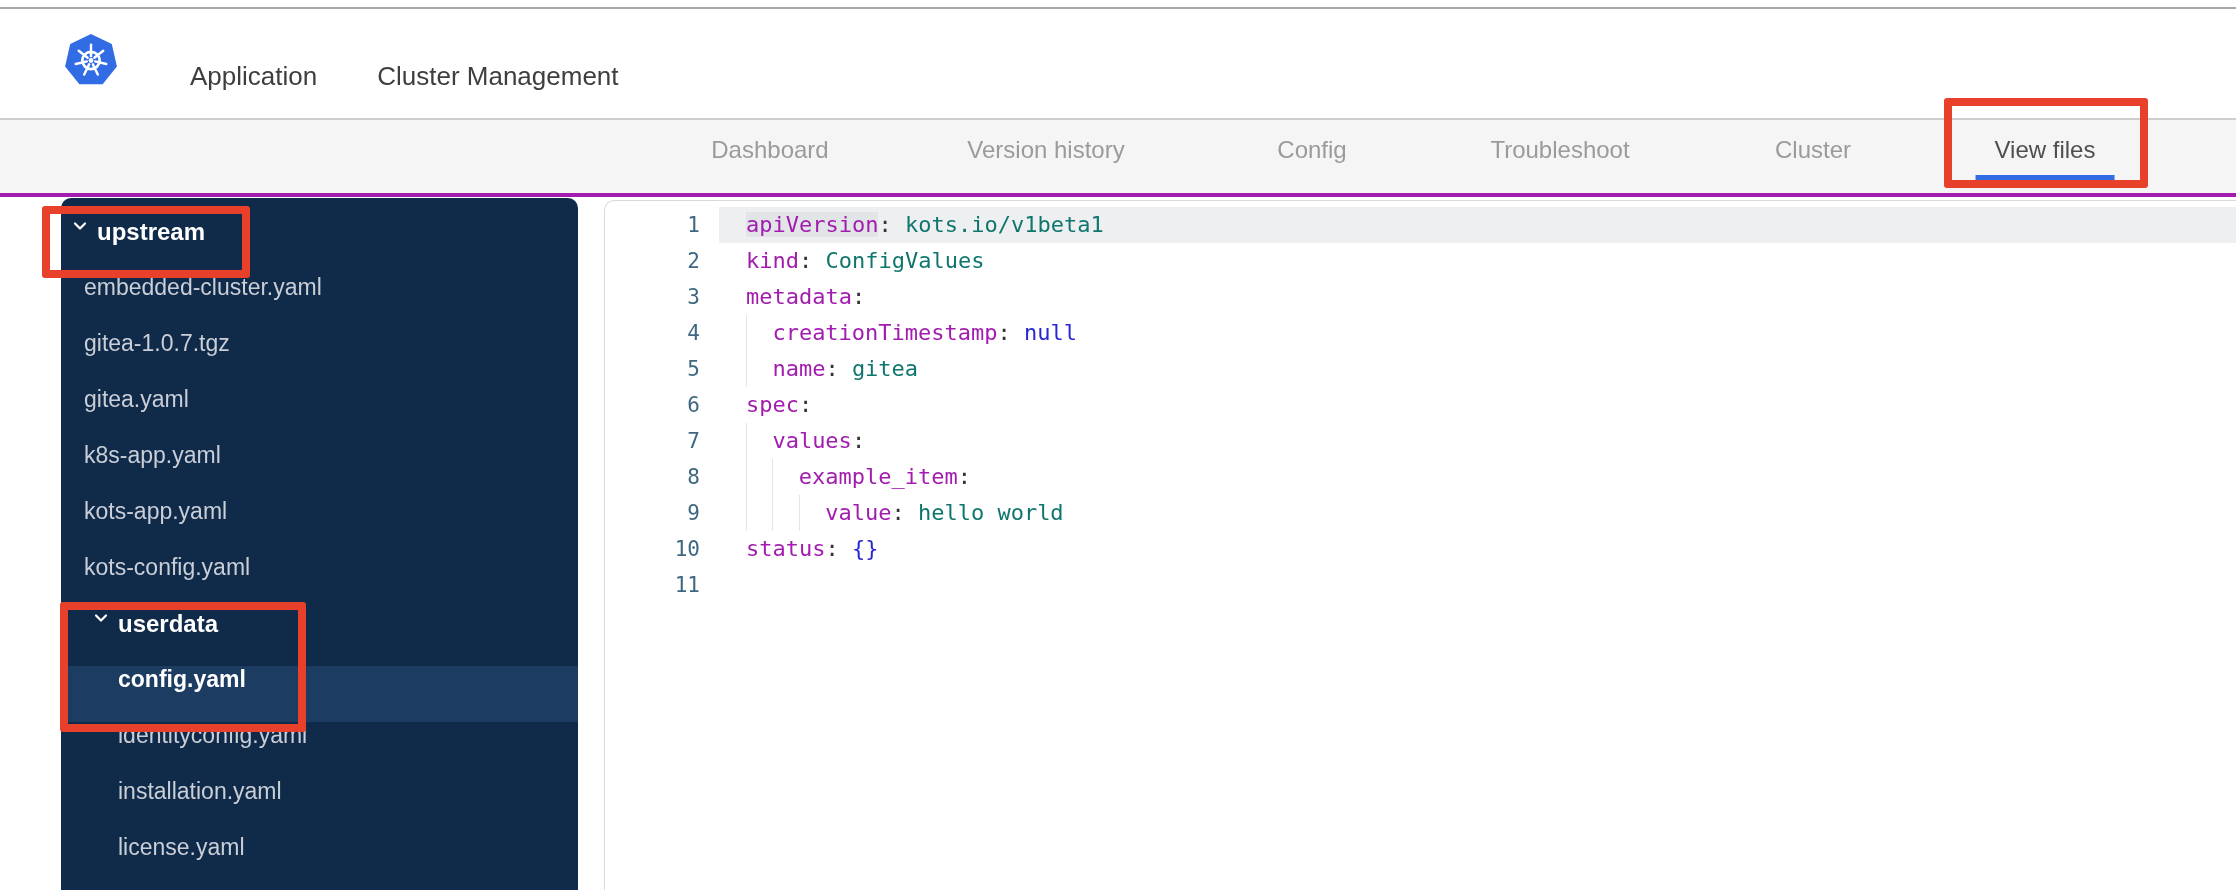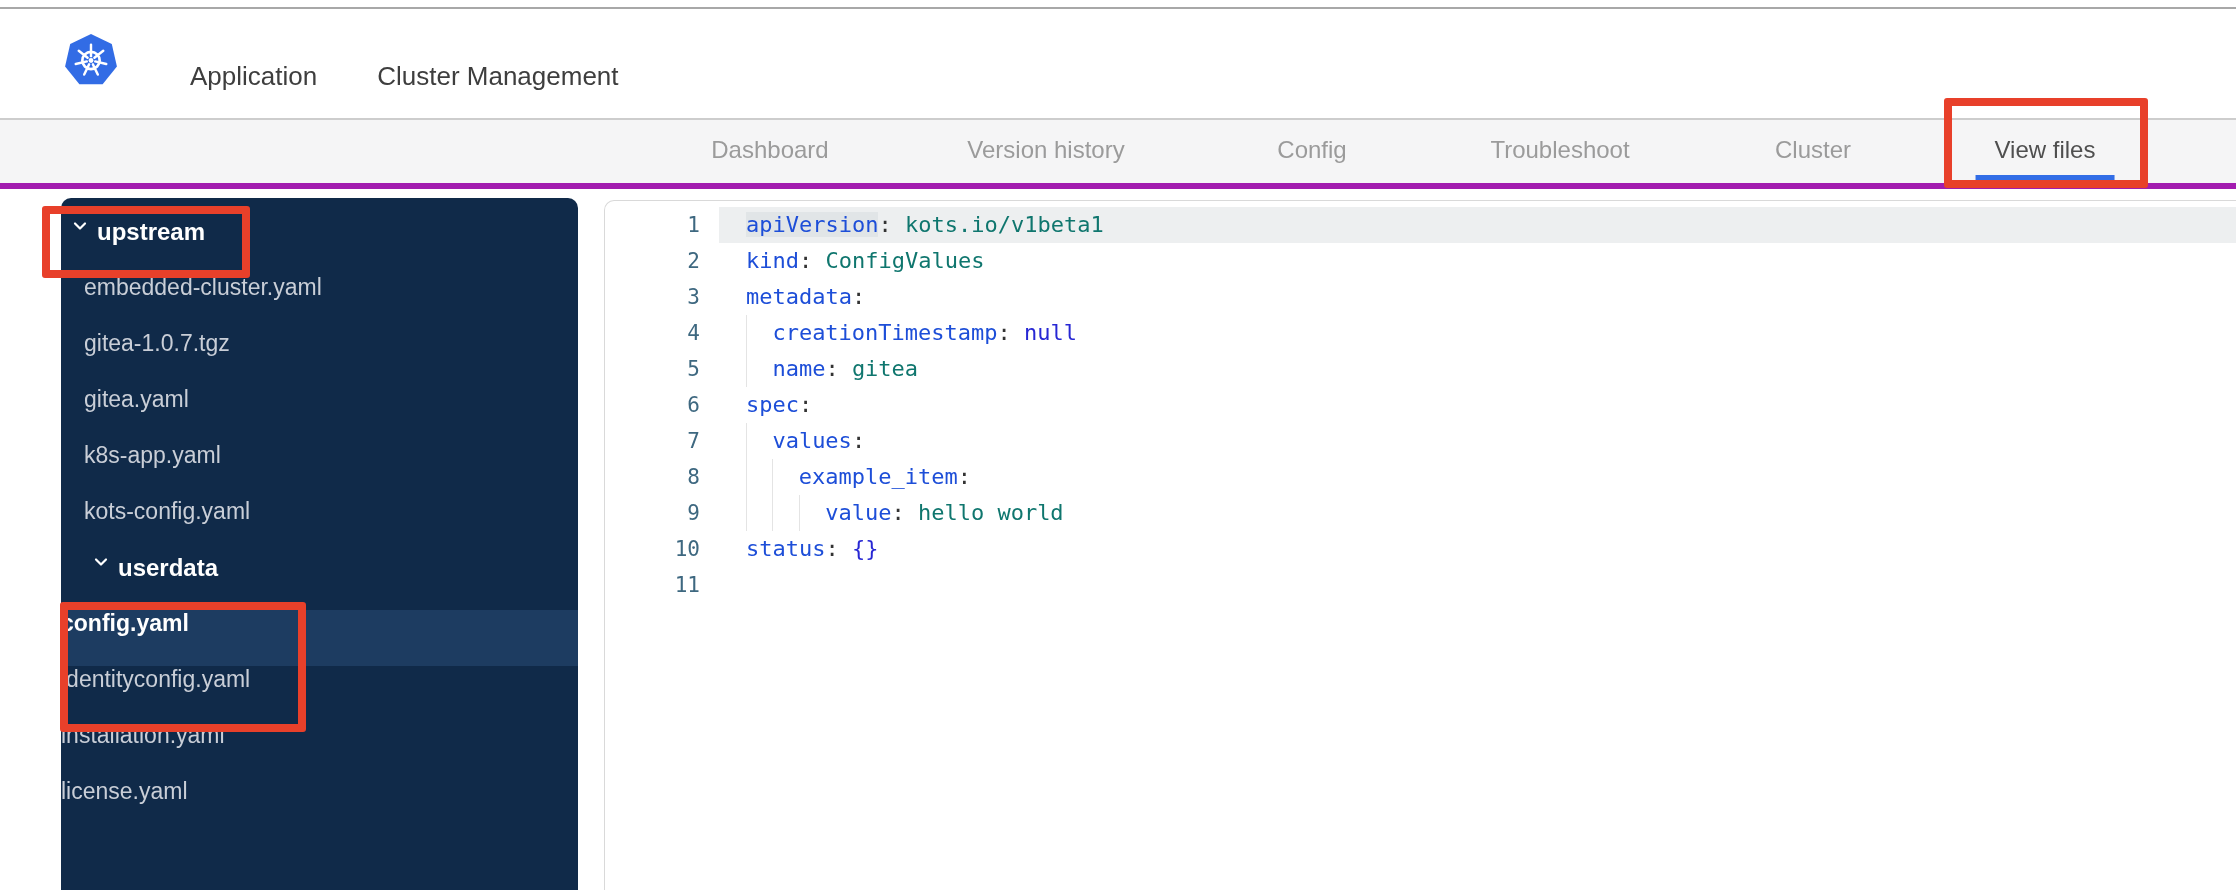--- a/index.html
+++ b/index.html
@@ -7,48 +7,48 @@
         font-family:"Liberation Sans", sans-serif;}
   .hairline{position:absolute;left:0;top:7px;width:100%;height:2px;background:#a8a8a8;}
   
   .header{position:absolute;left:0;top:9px;width:100%;height:111px;background:#fff;
           border-bottom:2px solid #cdcdcd;box-sizing:border-box;}
   .logo{position:absolute;left:64px;top:23px;width:54px;height:58px;}
   .ptabs{position:absolute;left:160px;top:0;height:134px;display:flex;}
   .ptab{display:flex;align-items:center;padding:0 30px;font-size:26px;color:#3e3e3e;cursor:pointer;}
   .ptab.active{box-shadow:inset 0 -7px 0 0 #326de6;}
   
-  .subnav{position:absolute;left:0;top:120px;width:100%;height:69px;background:#f5f5f6;
-          border-bottom:6px solid #a21caf;box-sizing:border-box;}
+  .subnav{position:absolute;left:0;top:120px;width:100%;height:77px;background:#f5f5f6;
+          border-bottom:4px solid #a21caf;box-sizing:border-box;}
   .nitem{position:absolute;top:0;height:62px;line-height:60px;transform:translateX(-50%);
          padding:0 19px;font-size:24px;color:#9b9b9b;white-space:nowrap;cursor:pointer;box-sizing:border-box;}
   .nitem.active{color:#4f4f4f;border-bottom:7px solid #326de6;}
   .nitem:nth-child(1){left:770px;}  .nitem:nth-child(2){left:1046px;}
   .nitem:nth-child(3){left:1312px;} .nitem:nth-child(4){left:1560px;}
   .nitem:nth-child(5){left:1813px;} .nitem:nth-child(6){left:2045px;}
   
   .sidebar{position:absolute;left:61px;top:198px;width:517px;bottom:0;background:#102a49;
            border-radius:10px 10px 0 0;padding-top:20px;box-sizing:border-box;}
   .trow{display:flex;align-items:flex-start;height:56px;font-size:23px;color:#c9ced7;cursor:pointer;}
-  .trow.l1{padding-left:23px;} .trow.l2{}
+  .trow.l1{padding-left:23px;} .trow.l2{padding-left:57px;}
   .trow.folder.l1{padding-left:11px;} .trow.folder.l2{padding-left:32px;}
   .trow.folder{color:#fff;font-weight:700;font-size:24px;}
   .trow.selected{background:#1d3c61;color:#fff;font-weight:700;}
   .chev{width:16px;height:16px;margin-right:9px;flex:0 0 16px;display:flex;align-items:center;}
   
   .editor{position:absolute;left:604px;top:200px;right:0;bottom:0;background:#fff;
           border-left:1px solid #d9d9d9;border-top:1px solid #d9d9d9;border-top-left-radius:10px;}
   .lines{margin-top:6px;}
   .cline{display:flex;height:36px;font-family:"DejaVu Sans Mono", monospace;font-size:22px;line-height:36px;}
   .gutter{flex:0 0 95px;text-align:right;padding-right:19px;color:#3e6880;font-size:21px;
           font-family:"DejaVu Sans Mono", monospace;}
   .codearea{flex:1;position:relative;white-space:pre;}
   .cline.active .codearea{background:#edeff0;}
   .iguide{position:absolute;top:0;bottom:0;width:0;border-left:1px solid #e4e4e4;}
-  .tok.key{color:#1d4ed8;} .tok.val{color:#0f766e;} .tok.lit{color:#2727d4;} .tok.punct{color:#333;}
+  .tok.key{color:#a21caf;} .tok.val{color:#0f766e;} .tok.lit{color:#2727d4;} .tok.punct{color:#333;}
   .tok.hl{background:#e1e5e7;}
   
   .anno{position:absolute;border:8px solid #e8402a;border-radius:3px;box-sizing:border-box;
         pointer-events:none;z-index:50;background:transparent;}
   .anno.view-files{left:1944px;top:98px;width:204px;height:90px;}
   .anno.upstream{left:42px;top:206px;width:208px;height:72px;}
   .anno.userdata{left:60px;top:602px;width:246px;height:130px;}
 </style>
 </head>
 <body>
@@ -105,20 +105,23 @@
         <span>embedded-cluster.yaml</span>
       </div>
       <div class="trow file l1">
         <span>gitea-1.0.7.tgz</span>
       </div>
       <div class="trow file l1">
         <span>gitea.yaml</span>
       </div>
       <div class="trow file l1">
         <span>k8s-app.yaml</span>
+      </div>
+      <div class="trow file l1">
+        <span>kots-app.yaml</span>
       </div>
       <div class="trow file l1">
         <span>kots-config.yaml</span>
       </div>
       <div class="trow folder l2">
         <div class="chev">
           <svg width="16" height="16" viewBox="0 0 16 16">
             <path d="M3 5.5 L8 10.5 L13 5.5" stroke="#fff" stroke-width="2.2" fill="none" stroke-linecap="round" stroke-linejoin="round"></path>
           </svg>
         </div>

